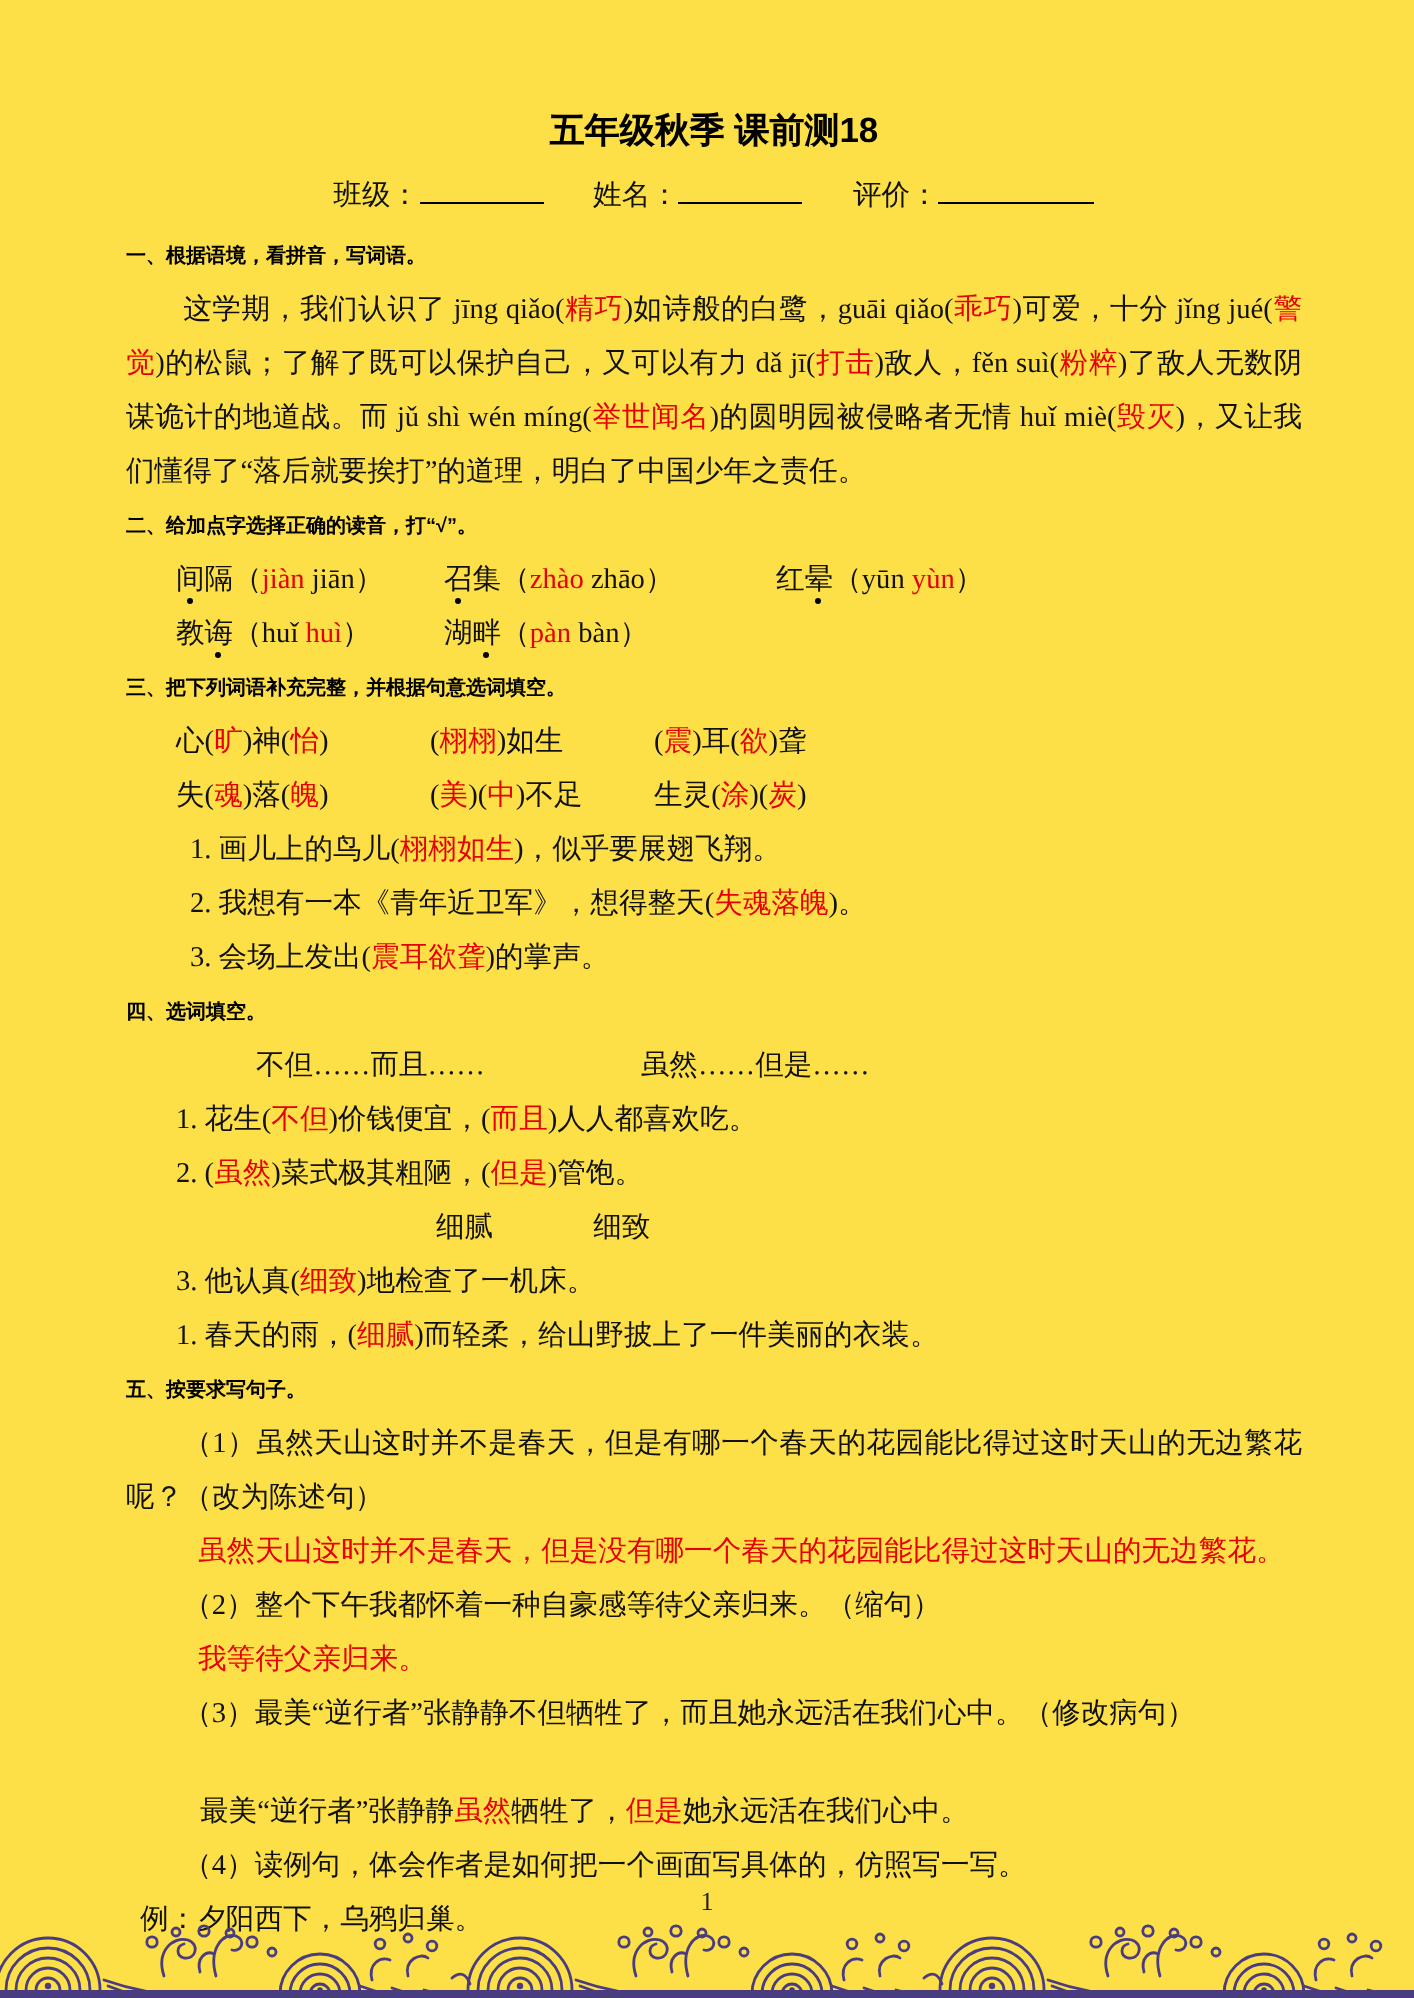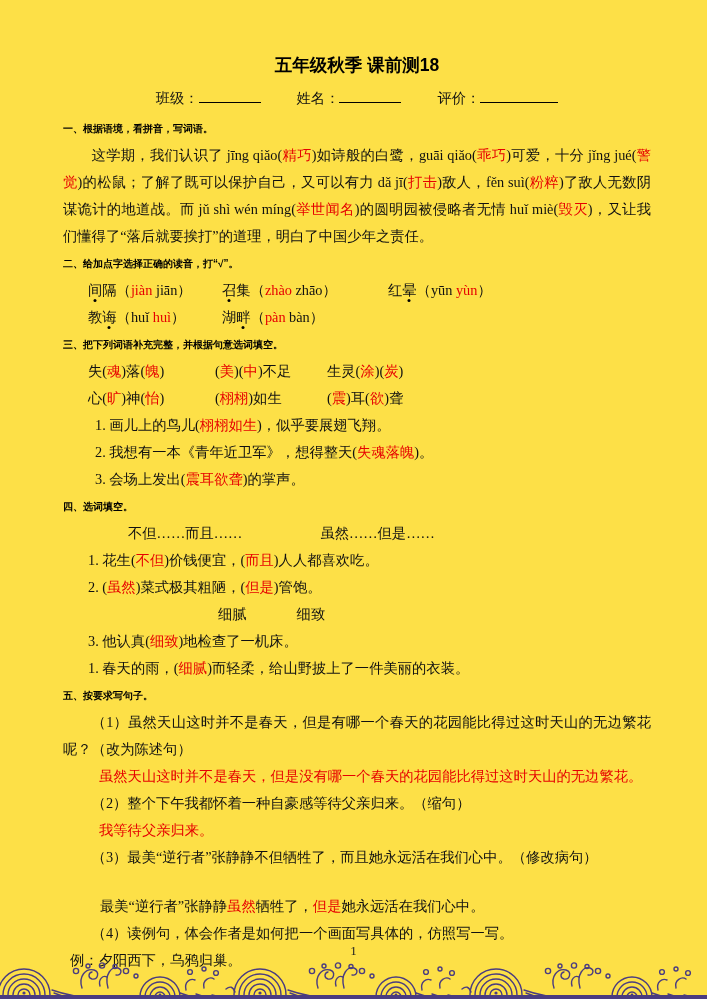--- a/index.html
+++ b/index.html
@@ -49,21 +49,21 @@
   .dot{position:relative;}
   .dot::after{
     content:"";position:absolute;left:50%;bottom:-4px;
     width:3px;height:3px;border-radius:50%;background:#000;
     transform:translateX(-50%);
   }
   .blank{
     display:inline-block;border-bottom:1px solid #000;
     height:15px;vertical-align:baseline;
   }
-  .gap{margin-left:36px;}
+  .gap{margin-left:25px;}
   .page-num{
     position:absolute;bottom:40px;left:0;right:0;
     text-align:center;font-size:13px;color:#222;
   }
   .wave-wrap{position:absolute;left:0;right:0;bottom:0;height:37px;}
   .wave-wrap svg{display:block;}
 </style>
 </head>
 <body>
 
@@ -83,28 +83,28 @@
       <span class="c2"><span class="dot">召</span><span>集（</span><span class="red">zhào</span><span>  zhāo）</span></span>
       <span><span>红</span><span class="dot">晕</span><span>（yūn  </span><span class="red">yùn</span><span>）</span></span>
     </p>
     <p class="row">
       <span class="c1"><span>教</span><span class="dot">诲</span><span>（huǐ  </span><span class="red">huì</span><span>）</span></span>
       <span><span>湖</span><span class="dot">畔</span><span>（</span><span class="red">pàn</span><span>  bàn）</span></span>
     </p>
 
     <p class="sec-heading">三、把下列词语补充完整，并根据句意选词填空。</p>
     <p class="row">
+      <span class="d1"><span>心(</span><span class="red">旷</span><span>)神(</span><span class="red">怡</span><span>)</span></span>
+      <span class="d2"><span>(</span><span class="red">栩栩</span><span>)如生</span></span>
+      <span><span>(</span><span class="red">震</span><span>)耳(</span><span class="red">欲</span><span>)聋</span></span>
+    </p>
+    <p class="row">
       <span class="d1"><span>失(</span><span class="red">魂</span><span>)落(</span><span class="red">魄</span><span>)</span></span>
       <span class="d2"><span>(</span><span class="red">美</span><span>)(</span><span class="red">中</span><span>)不足</span></span>
       <span><span>生灵(</span><span class="red">涂</span><span>)(</span><span class="red">炭</span><span>)</span></span>
-    </p>
-    <p class="row">
-      <span class="d1"><span>心(</span><span class="red">旷</span><span>)神(</span><span class="red">怡</span><span>)</span></span>
-      <span class="d2"><span>(</span><span class="red">栩栩</span><span>)如生</span></span>
-      <span><span>(</span><span class="red">震</span><span>)耳(</span><span class="red">欲</span><span>)聋</span></span>
     </p>
     <p class="item-indent"><span>1. 画儿上的鸟儿(</span><span class="red">栩栩如生</span><span>)，似乎要展翅飞翔。</span></p>
     <p class="item-indent"><span>2. 我想有一本《青年近卫军》，想得整天(</span><span class="red">失魂落魄</span><span>)。</span></p>
     <p class="item-indent"><span>3. 会场上发出(</span><span class="red">震耳欲聋</span><span>)的掌声。</span></p>
 
     <p class="sec-heading">四、选词填空。</p>
     <p class="bank1">
       <span>不但……而且……</span><span class="second">虽然……但是……</span>
     </p>
     <p class="item-small"><span>1. 花生(</span><span class="red">不但</span><span>)价钱便宜，(</span><span class="red">而且</span><span>)人人都喜欢吃。</span></p>

